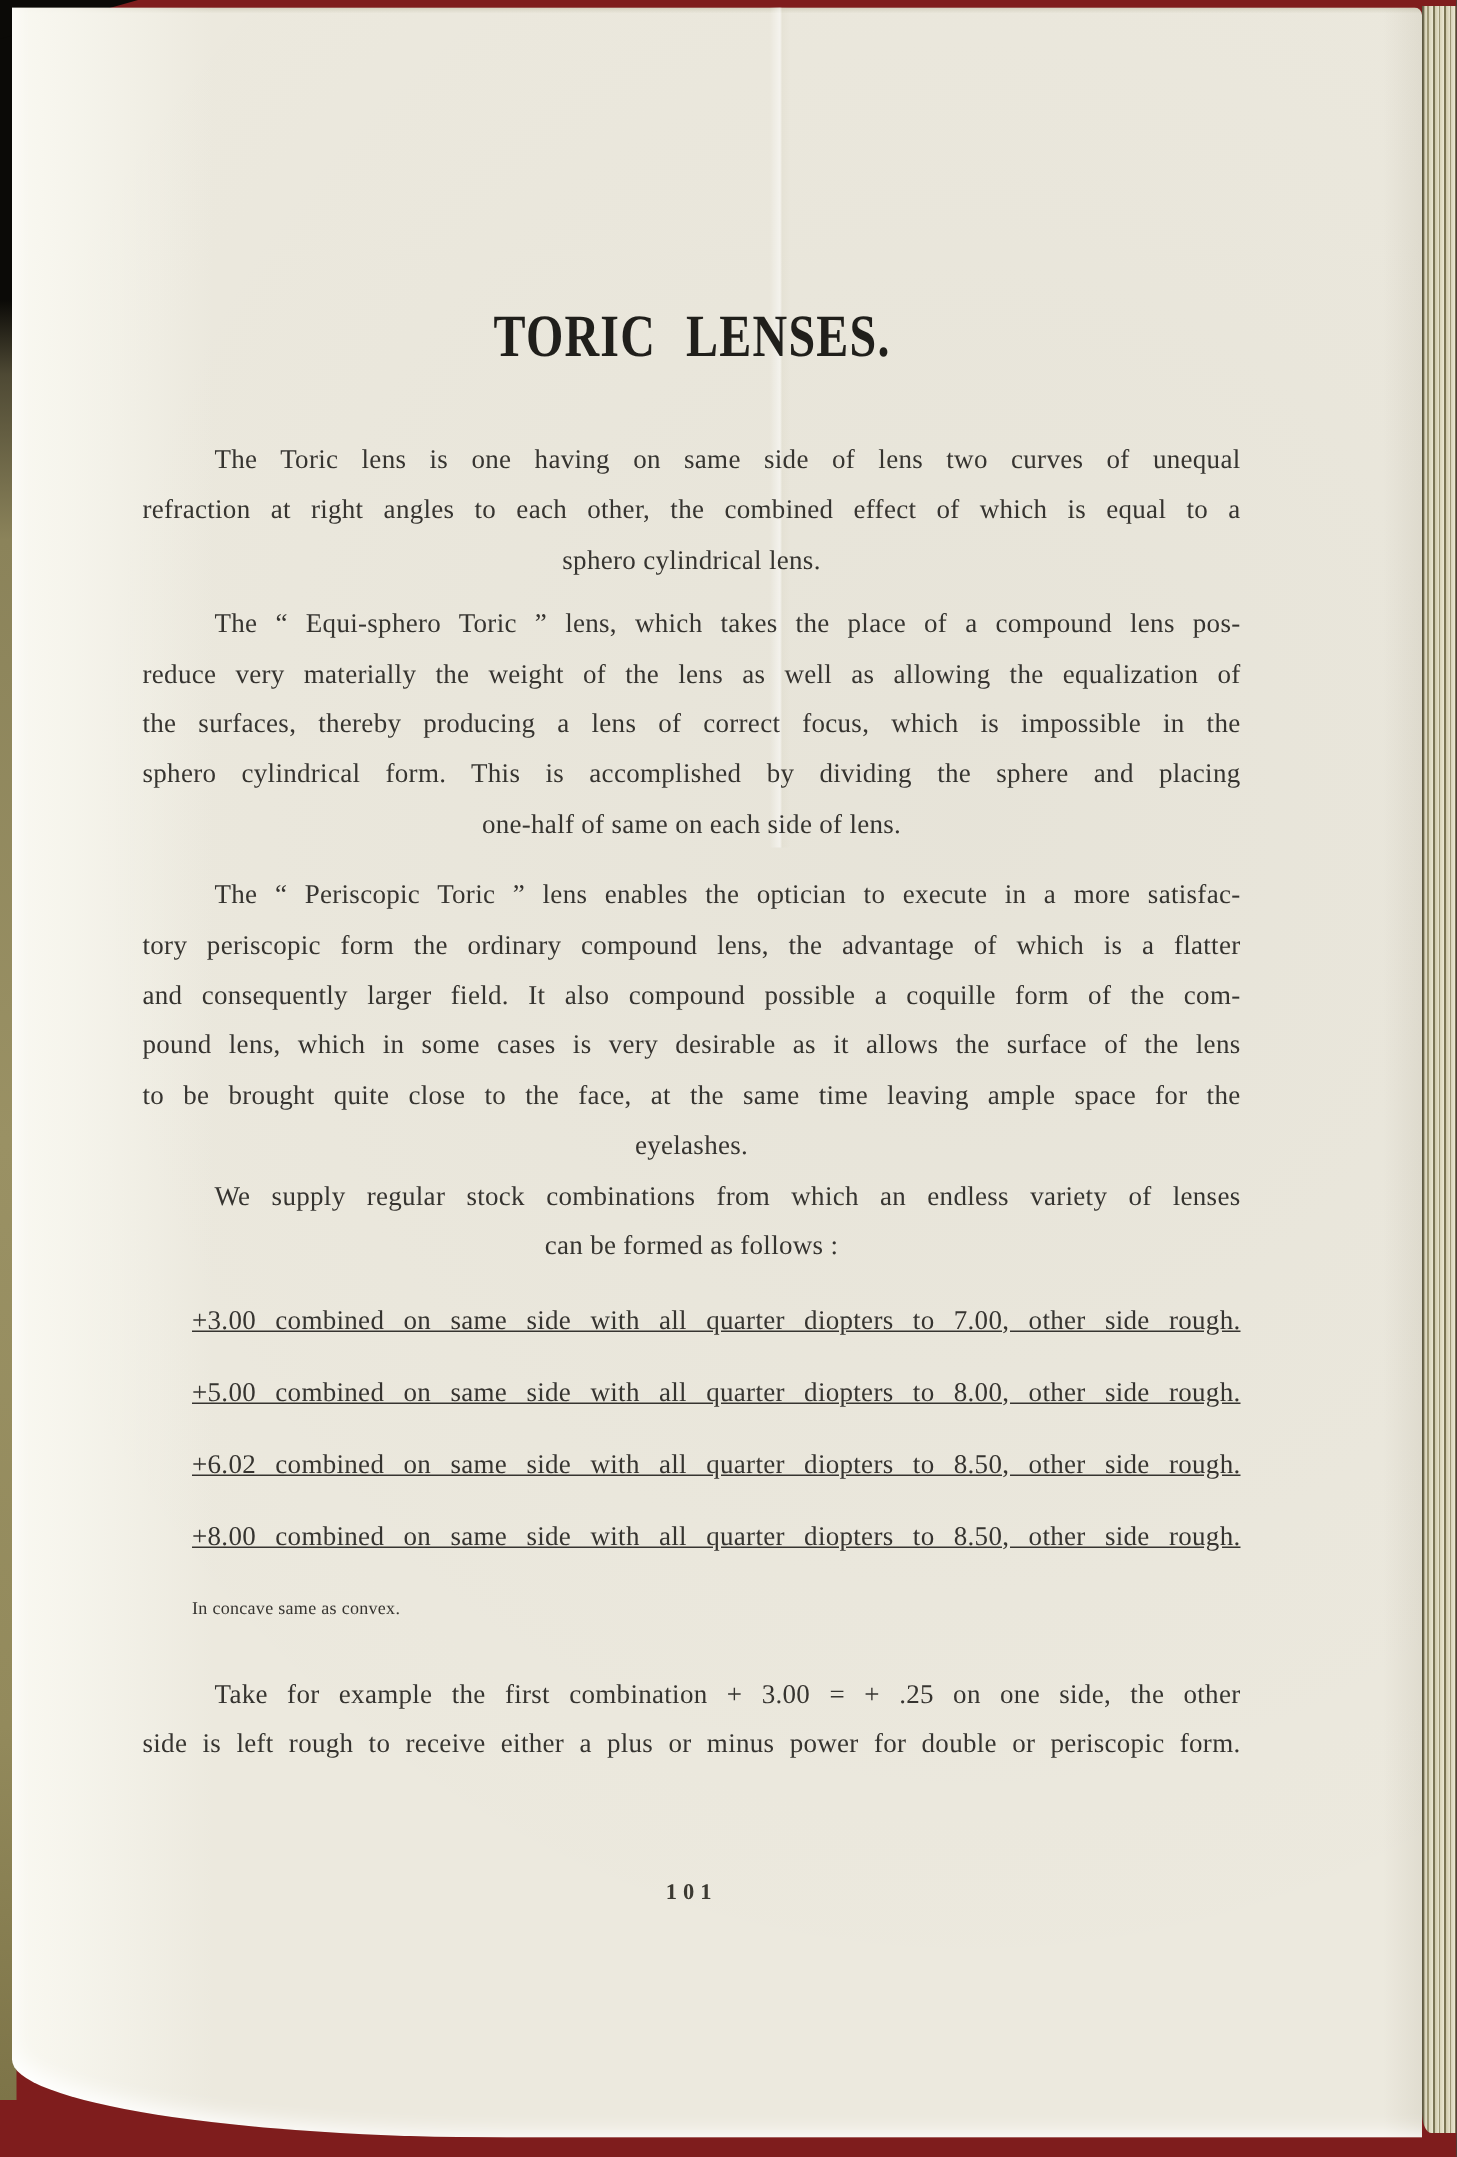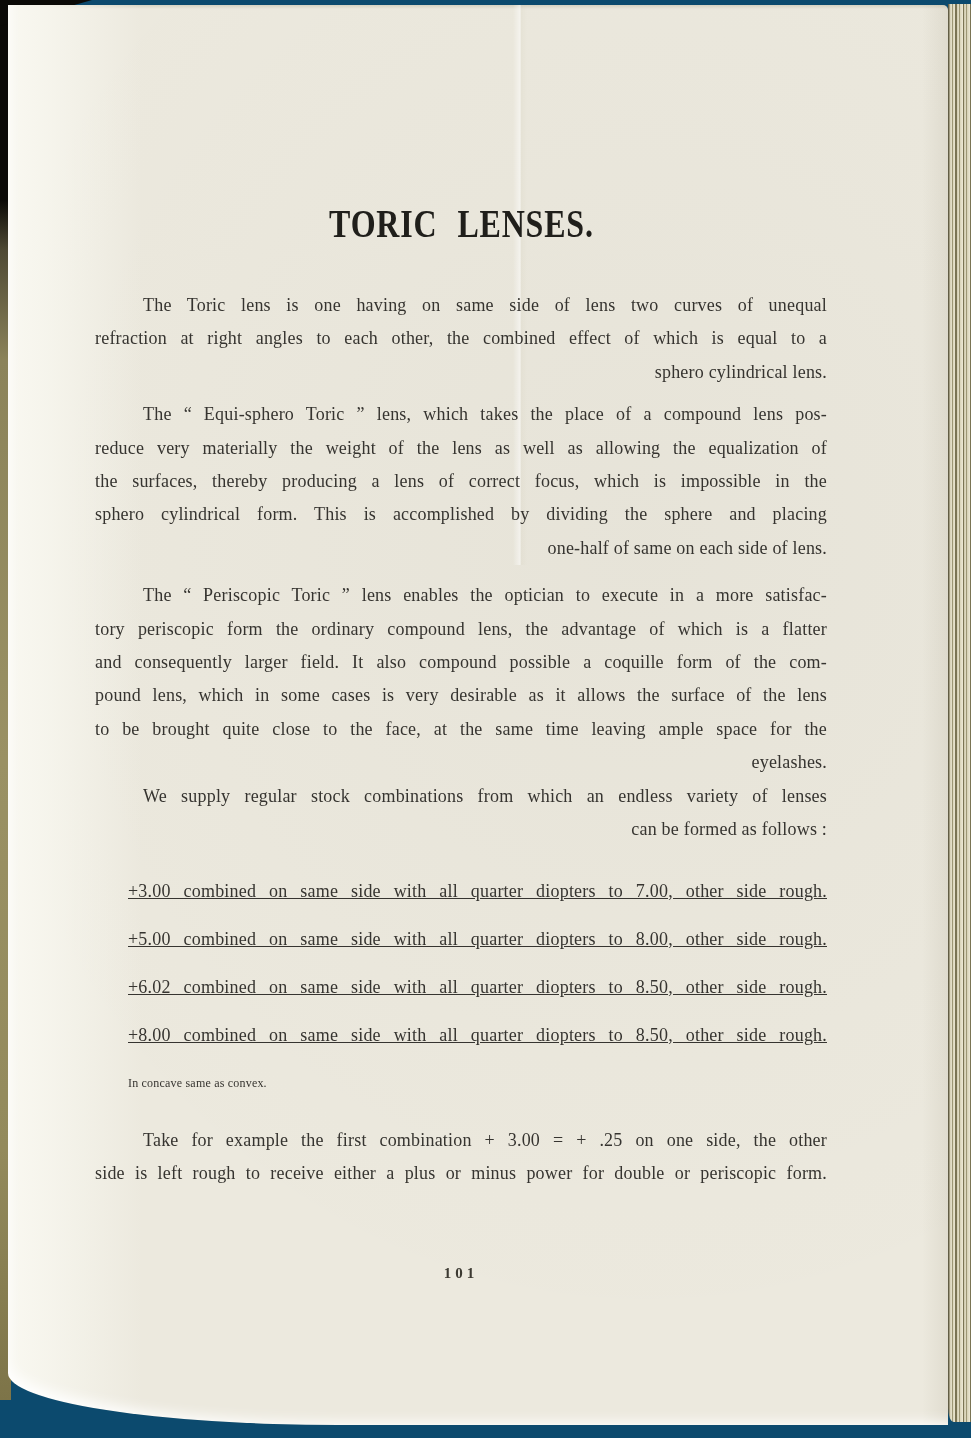--- a/index.html
+++ b/index.html
@@ -1,18 +1,18 @@
 <!DOCTYPE html>
 <html><head>
 <meta charset="utf-8">
 <style>
   html,body { margin:0; padding:0; background:#0d0c09; }
   .scene {
     position:relative; width:971px; height:1438px;
-    background:#0c4a6e; overflow:hidden;
+    background:#7f1d1d; overflow:hidden;
     font-family:"Liberation Serif","DejaVu Serif",serif;
   }
   
   .cover-left {
     position:absolute; left:0; top:0; width:11px; bottom:38px;
     background:linear-gradient(180deg,#0b0a07 0,#0b0a07 200px,#4e4934 250px,
                #8b835a 360px,#9a9164 760px,#938a5c 1150px,#7d7448 100%);
   }
   
   .corner-tl {
@@ -52,35 +52,35 @@
     border-bottom-left-radius:6px 14px;
   }
   .content { position:absolute; left:87px; top:198px; width:732px; color:#363430; }
   .title-row { text-align:center; line-height:42px; margin:0 0 36px 0; }
   .title {
     display:inline-block; font-weight:700; font-size:40px; color:#201f1b;
     letter-spacing:1px; word-spacing:14px;
     transform:scaleX(.8); transform-origin:center;
   }
   .para { font-size:18px; line-height:33.4px; letter-spacing:.2px; }
-  .tline { text-align:right; }
+  .tline { text-align:center; }
   .tline.just { text-align:justify; text-align-last:justify; }
   .tline.indent { text-indent:48px; }
   .combo {
     font-size:18px; line-height:33.4px; letter-spacing:.2px;
     text-indent:33px; text-align:justify; text-align-last:justify;
     margin:0 0 14.6px 0;
     text-decoration:underline;
   }
   .note { font-size:12px; line-height:33.4px; letter-spacing:.2px; text-indent:33px; margin:0 0 24px 0; }
   .pagenum {
     margin-top:74px; text-align:center; font-size:15px;
     letter-spacing:4px; color:#3c3a32;font-weight:bold;
   }
-  .mb9{margin-bottom:9px}.mb14{margin-bottom:14px}.mb12{margin-bottom:0}.mb16{margin-bottom:28px}
+  .mb9{margin-bottom:9px}.mb14{margin-bottom:14px}.mb12{margin-bottom:0}.mb16{margin-bottom:16px}
 </style>
 </head>
 <body>
 
 <div class="scene">
 
   <div class="cover-left"></div>
   <div class="corner-tl"></div>
 
   <div class="page">

